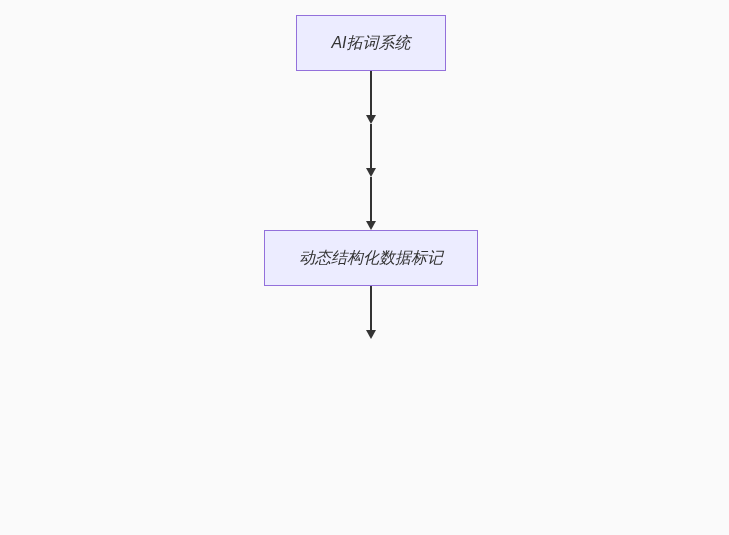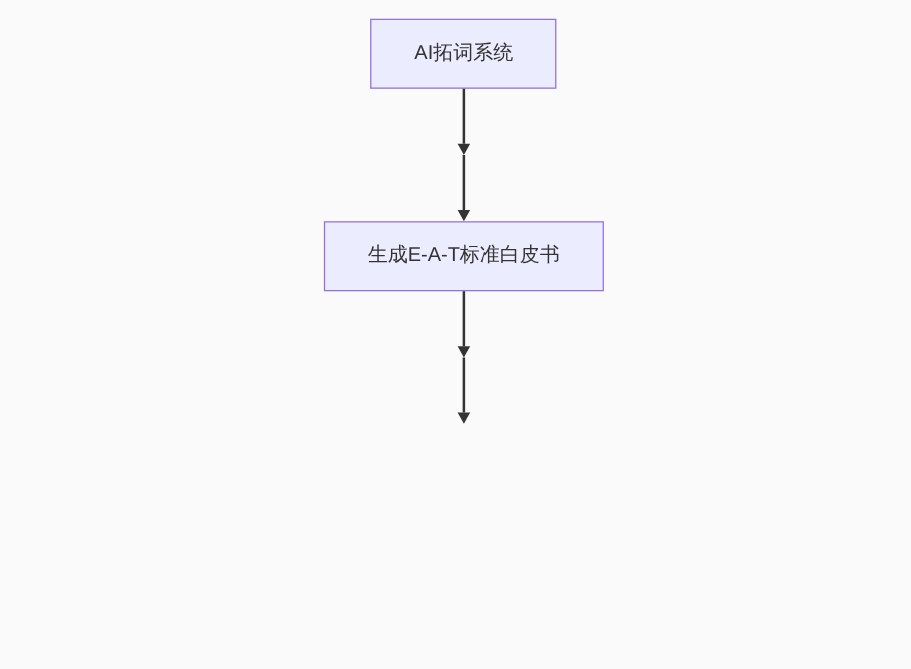--- a/index.html
+++ b/index.html
@@ -13,20 +13,21 @@
   html, body {
     width: 729px; height: 535px;
     font-family: "Liberation Sans", "DejaVu Sans", sans-serif;
     background: var(--bg);
     overflow: hidden;
   }
   .canvas {
     position: relative;
     width: 729px; height: 460px;
     background: var(--bg);
+    font-style: italic;
   }
   .flowchart {
     position: absolute;
     top: 15px;
     left: 371px;
     transform: translateX(-50%);
     display: flex;
     flex-direction: column;
     align-items: center;
   }
@@ -73,27 +74,27 @@
       <div class="shaft"></div>
       <div class="head"></div>
     </div>
 
 
     <div class="edge">
       <div class="shaft"></div>
       <div class="head"></div>
     </div>
 
-    <div class="node">生成E-A-T标准白皮书</div>
 
     <div class="edge">
       <div class="shaft"></div>
       <div class="head"></div>
     </div>
 
+    <div class="node">动态结构化数据标记</div>
 
     <div class="edge">
       <div class="shaft"></div>
       <div class="head"></div>
     </div>
 
 
   </div>
 </div>
 

